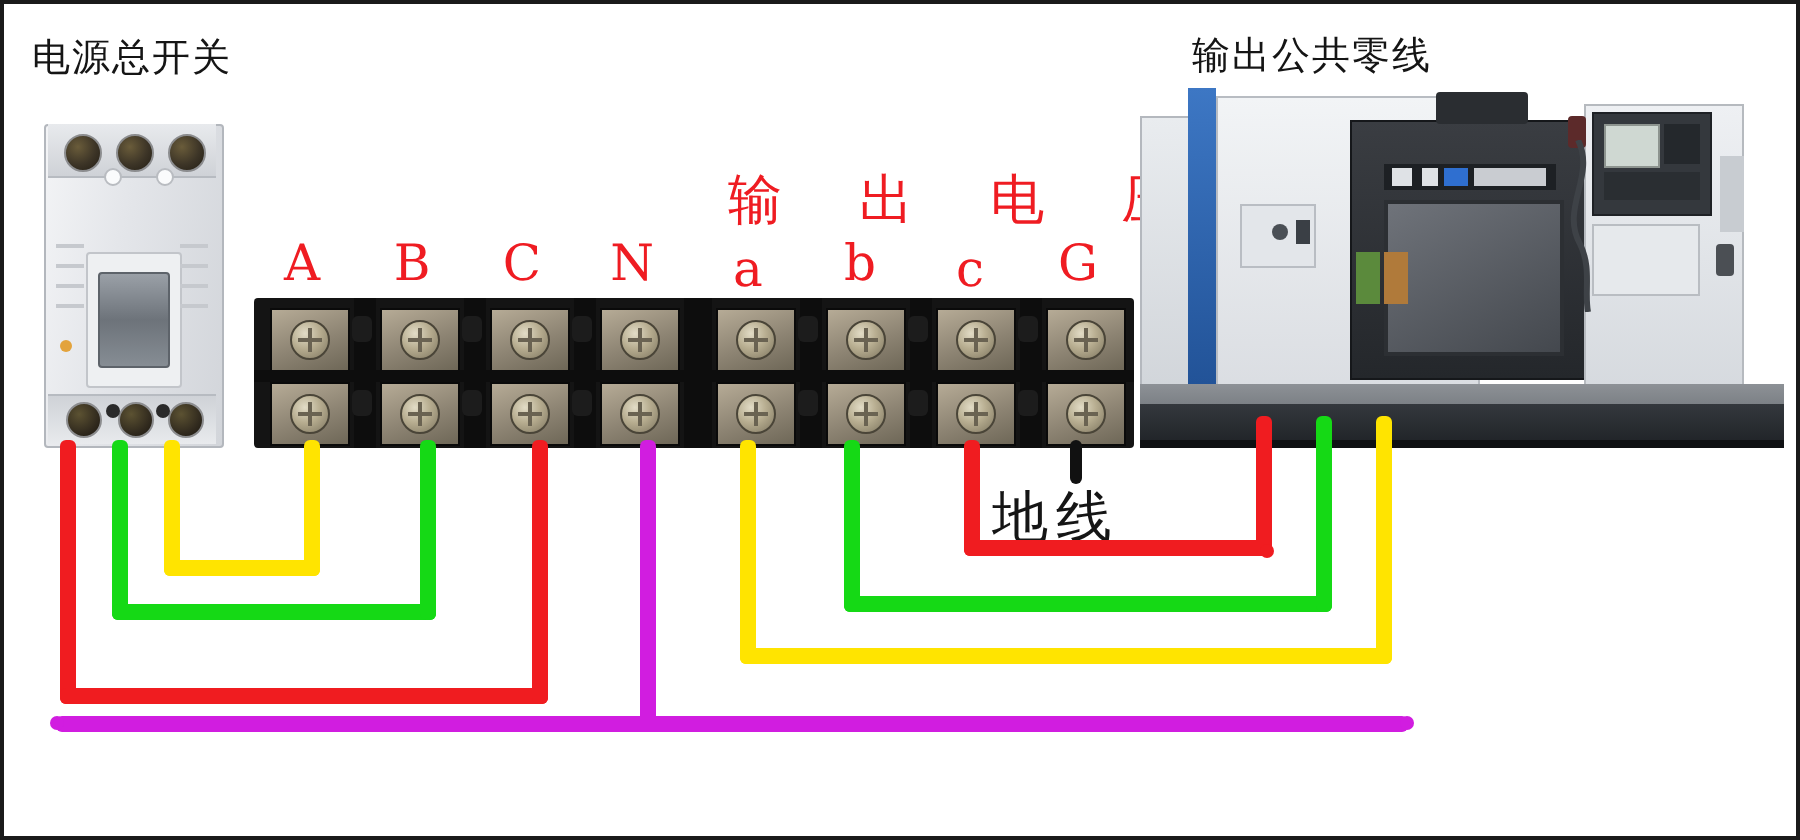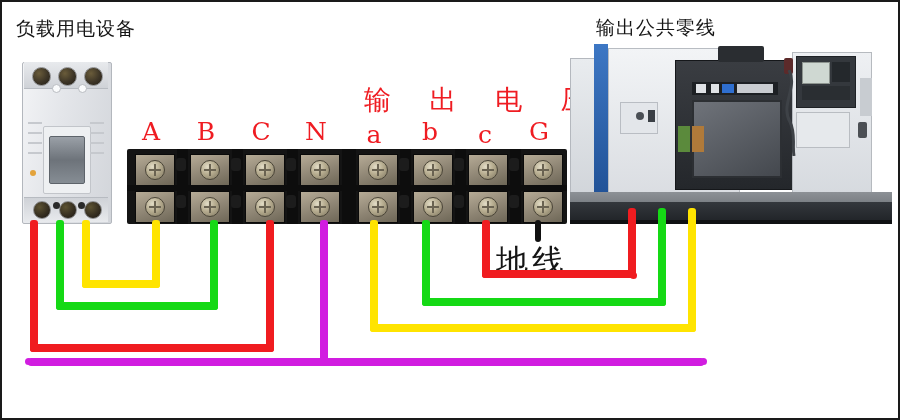--- a/index.html
+++ b/index.html
@@ -21,21 +21,21 @@
   
   .cap {
     position: absolute;
     color: #151515;
     font-family: "DejaVu Serif", "Liberation Serif", serif;
     white-space: nowrap;
     letter-spacing: 1px;
   }
   #cap-breaker { left: 14px; top: 14px; font-size: 19px; }
   #cap-load    { left: 594px; top: 13px; font-size: 19px; }
-  #cap-ground  { left: 494px; top: 238px; font-size: 32px; letter-spacing: 4px; }
+  #cap-ground  { left: 494px; top: 238px; font-size: 28px; letter-spacing: 4px; }
   #cap-bottom  { left: 168px; top: 372px; font-size: 25px; letter-spacing: 2px; }
 
   .redlabel {
     position: absolute;
     color: #ef1c22;
     font-family: "DejaVu Serif", "Liberation Serif", serif;
     white-space: nowrap;
   }
   .grp-han { font-size: 27px; letter-spacing: 15px; }
   .term-letter { font-size: 25px; text-align: center; width: 26px; }
@@ -163,21 +163,21 @@
   .wcap {
     position: absolute;
     width: 7px; height: 7px; border-radius: 50%;
   }
 </style>
 </head>
 <body>
 
 <div id="stage">
 
-  <div class="cap" id="cap-breaker">负载用电设备</div>
+  <div class="cap" id="cap-breaker">电源总开关</div>
   <div class="cap" id="cap-load">输出公共零线</div>
   <div class="cap" id="cap-ground">地线</div>
 
   <div class="redlabel grp-han" style="left:362px; top:80px;">输 出 电 压</div>
 
   <div class="redlabel term-letter" style="left:136px; top:115px;">A</div>
   <div class="redlabel term-letter" style="left:191px; top:115px;">B</div>
   <div class="redlabel term-letter" style="left:246px; top:115px;">C</div>
   <div class="redlabel term-letter" style="left:301px; top:115px;">N</div>
   <div class="redlabel term-letter" style="left:359px; top:118px;">a</div>

